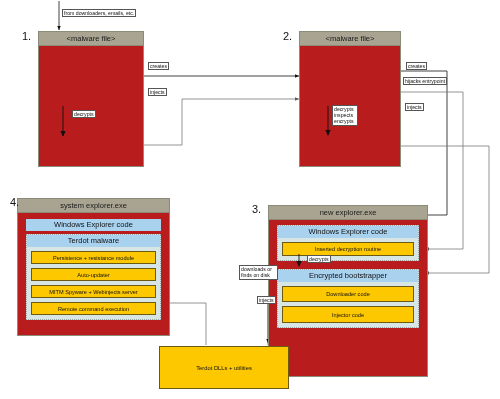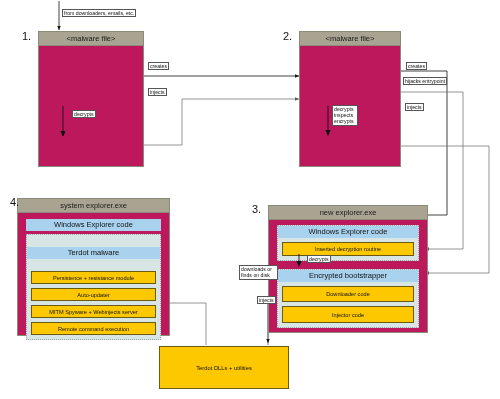--- a/index.html
+++ b/index.html
@@ -12,21 +12,21 @@
     -webkit-font-smoothing:antialiased;
   }
   #stage{position:absolute;left:0;top:0;width:500px;height:399px;}
 
   
   #wires{position:absolute;left:0;top:0;width:500px;height:399px;z-index:1;}
 
   
   .proc{
     position:absolute;
-    background:#be185d;
+    background:#b91c1c;
     border:1px solid #8c8a78;
     box-sizing:border-box;
     z-index:3;
   }
   .proc-title{
     background:#a9a492;
     color:#1a1a1a;
     font-size:7.5px;
     text-align:center;
     line-height:13px;
@@ -174,32 +174,32 @@
   <div class="elabel" style="left:405px;top:103px;">injects</div>
 
   <div class="num" style="left:10px;top:196px;">4.</div>
 
   <div class="proc" style="left:17px;top:198px;width:153px;height:138px;">
     <div class="proc-title">system explorer.exe</div>
     <div class="proc-body" style="padding:6px 8px 6px 8px;">
       <div class="bluebar">Windows Explorer code</div>
       <div style="height:3px;"></div>
       <div class="group" style="padding:0 4px 4px 4px;">
-        <div class="bluebar" style="margin:12px -4px;">Terdot malware</div>
+        <div class="bluebar" style="margin:0 -4px;">Terdot malware</div>
         <div class="ybox" style="height:13px;margin-top:4px;">Persistence + resistance module</div>
         <div class="ybox" style="height:13px;margin-top:4px;">Auto-updater</div>
         <div class="ybox" style="height:13px;margin-top:4px;">MITM Spyware + Webinjects server</div>
         <div class="ybox" style="height:13px;margin-top:4px;">Remote command execution</div>
       </div>
     </div>
   </div>
 
   <div class="num" style="left:252px;top:203px;">3.</div>
 
-  <div class="proc" style="left:268px;top:205px;width:160px;height:128px;">
+  <div class="proc" style="left:268px;top:205px;width:160px;height:172px;">
     <div class="proc-title">new explorer.exe</div>
     <div class="proc-body" style="padding:5px 8px 6px 8px;">
       <div class="group" style="padding:0 4px 4px 4px;">
         <div class="bluebar" style="margin:0 -4px;">Windows Explorer code</div>
         <div class="ybox" style="height:14px;margin-top:4px;">Inserted decryption routine</div>
       </div>
       <div style="height:8px;"></div>
       <div class="group" style="padding:0 4px 4px 4px;">
         <div class="bluebar" style="margin:0 -4px;">Encrypted bootstrapper</div>
         <div class="ybox" style="height:16px;margin-top:4px;">Downloader code</div>

